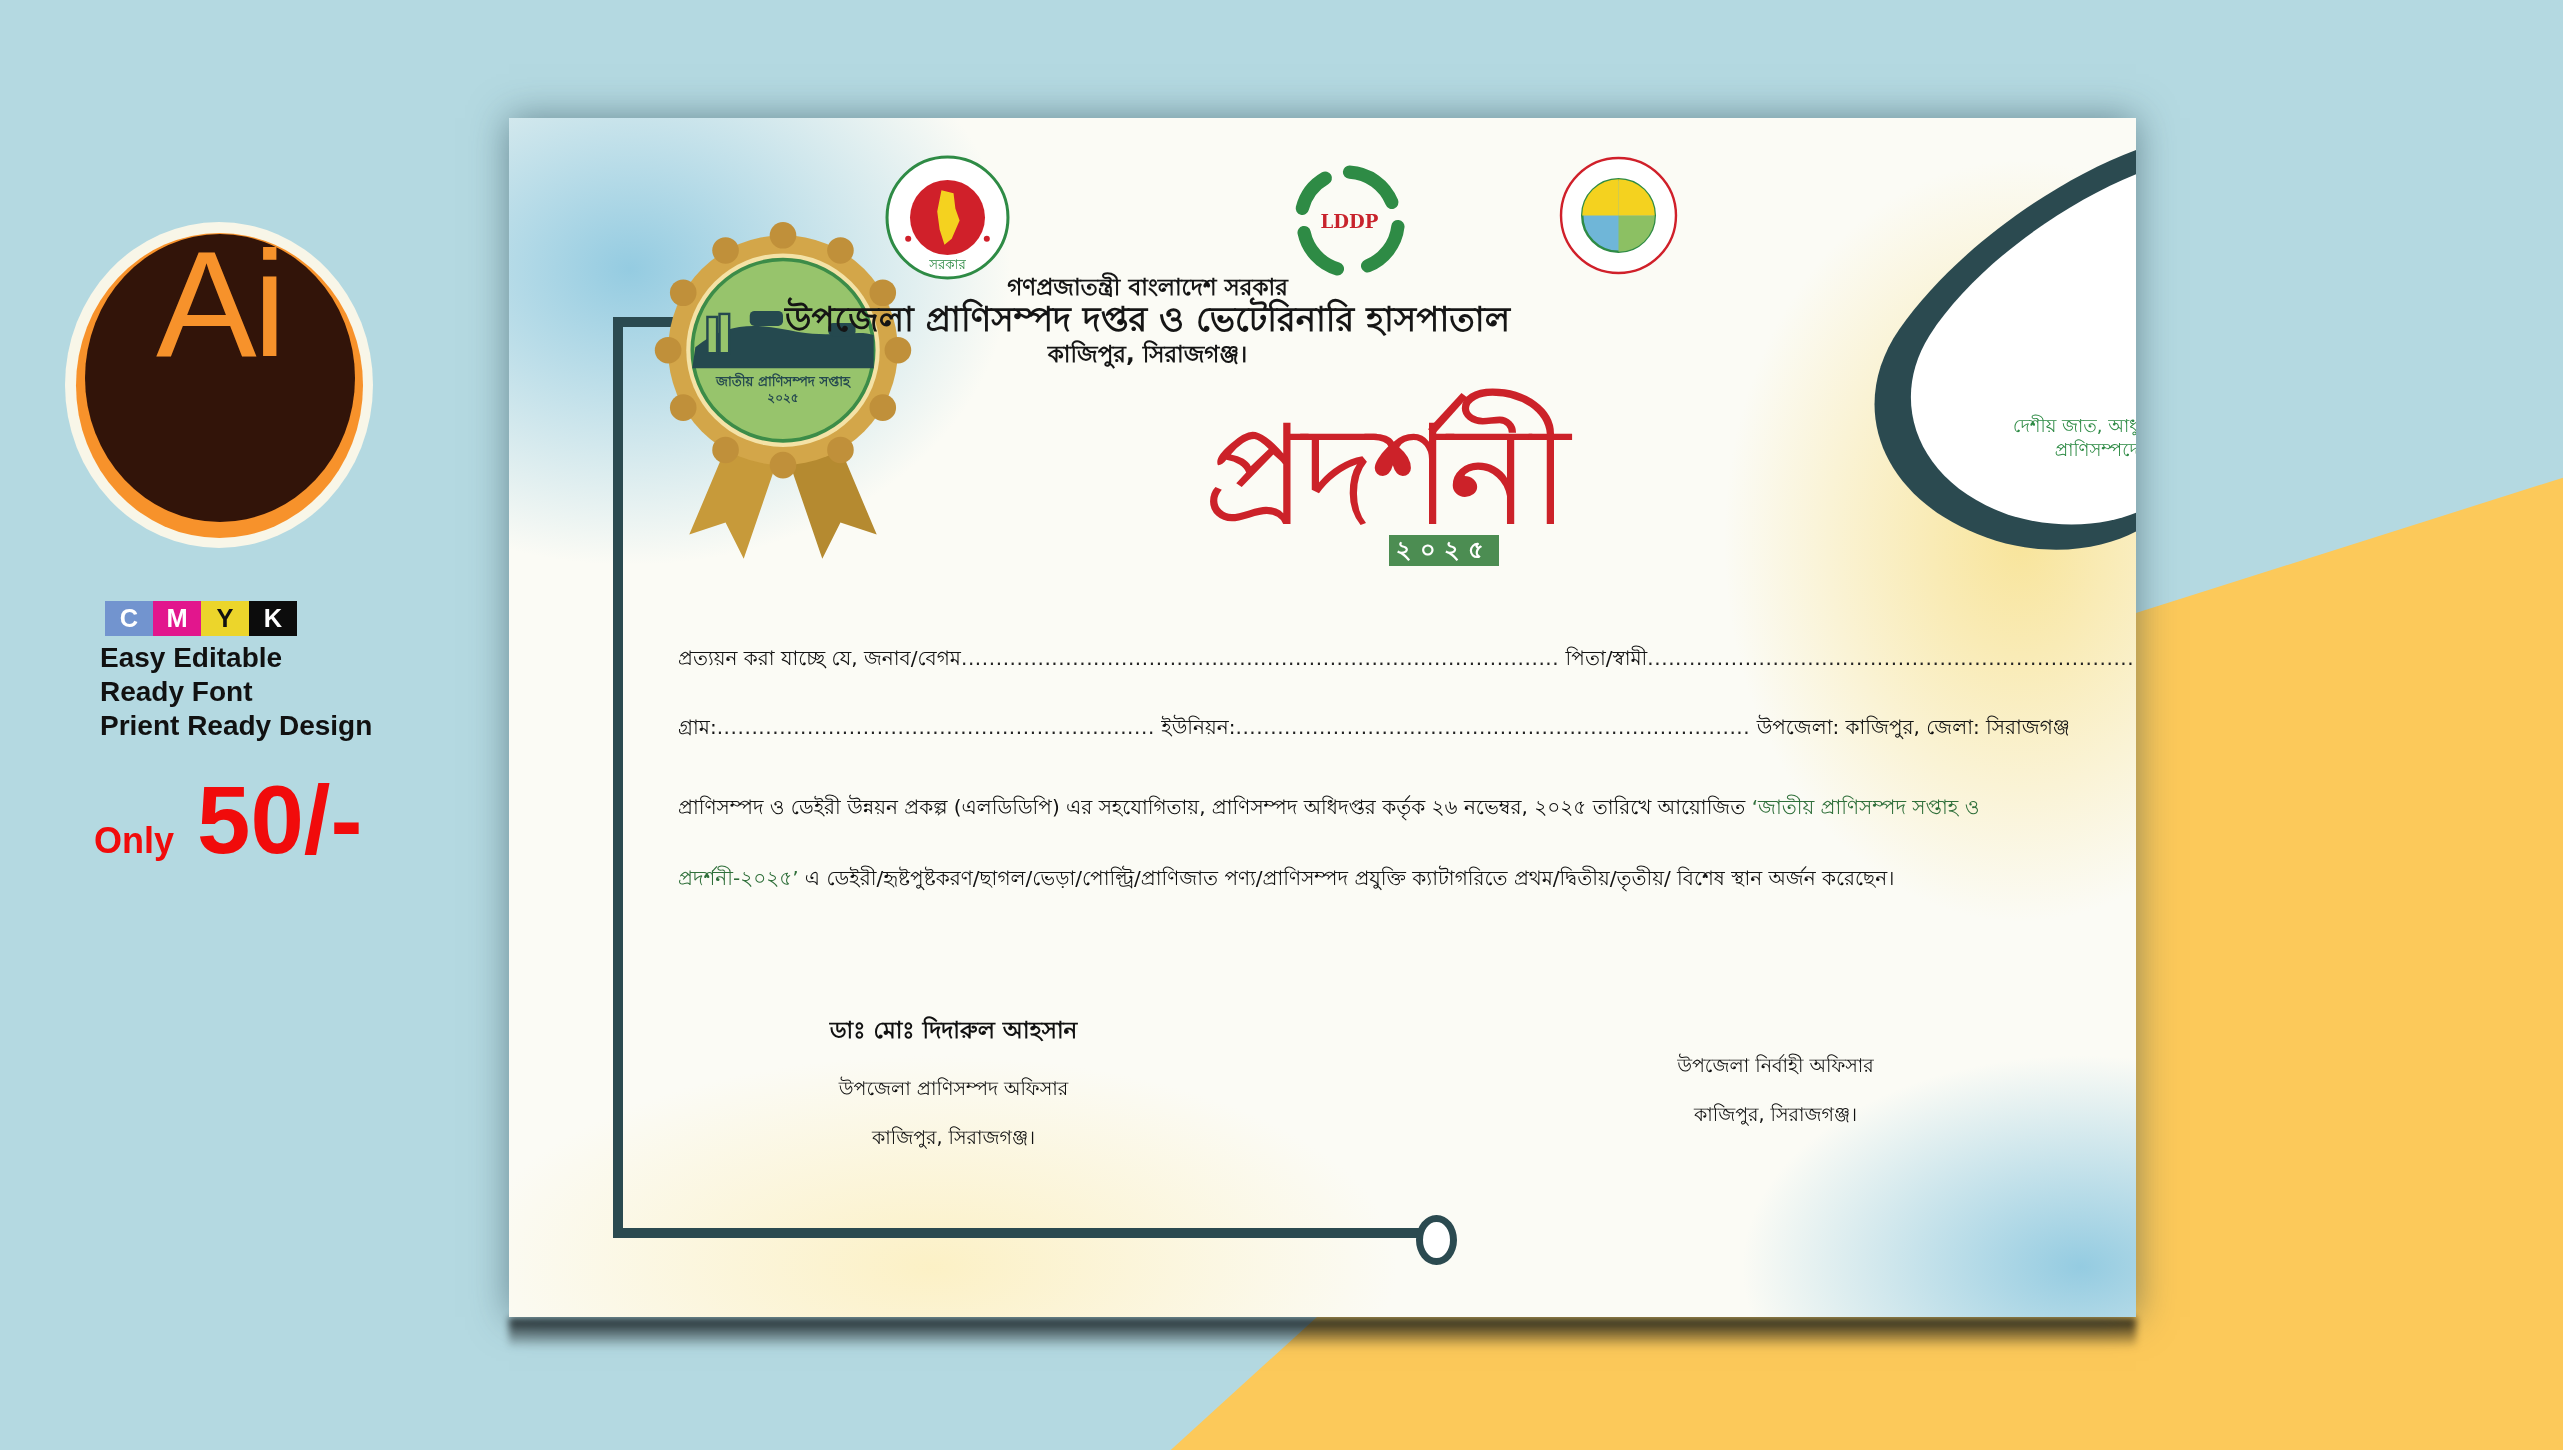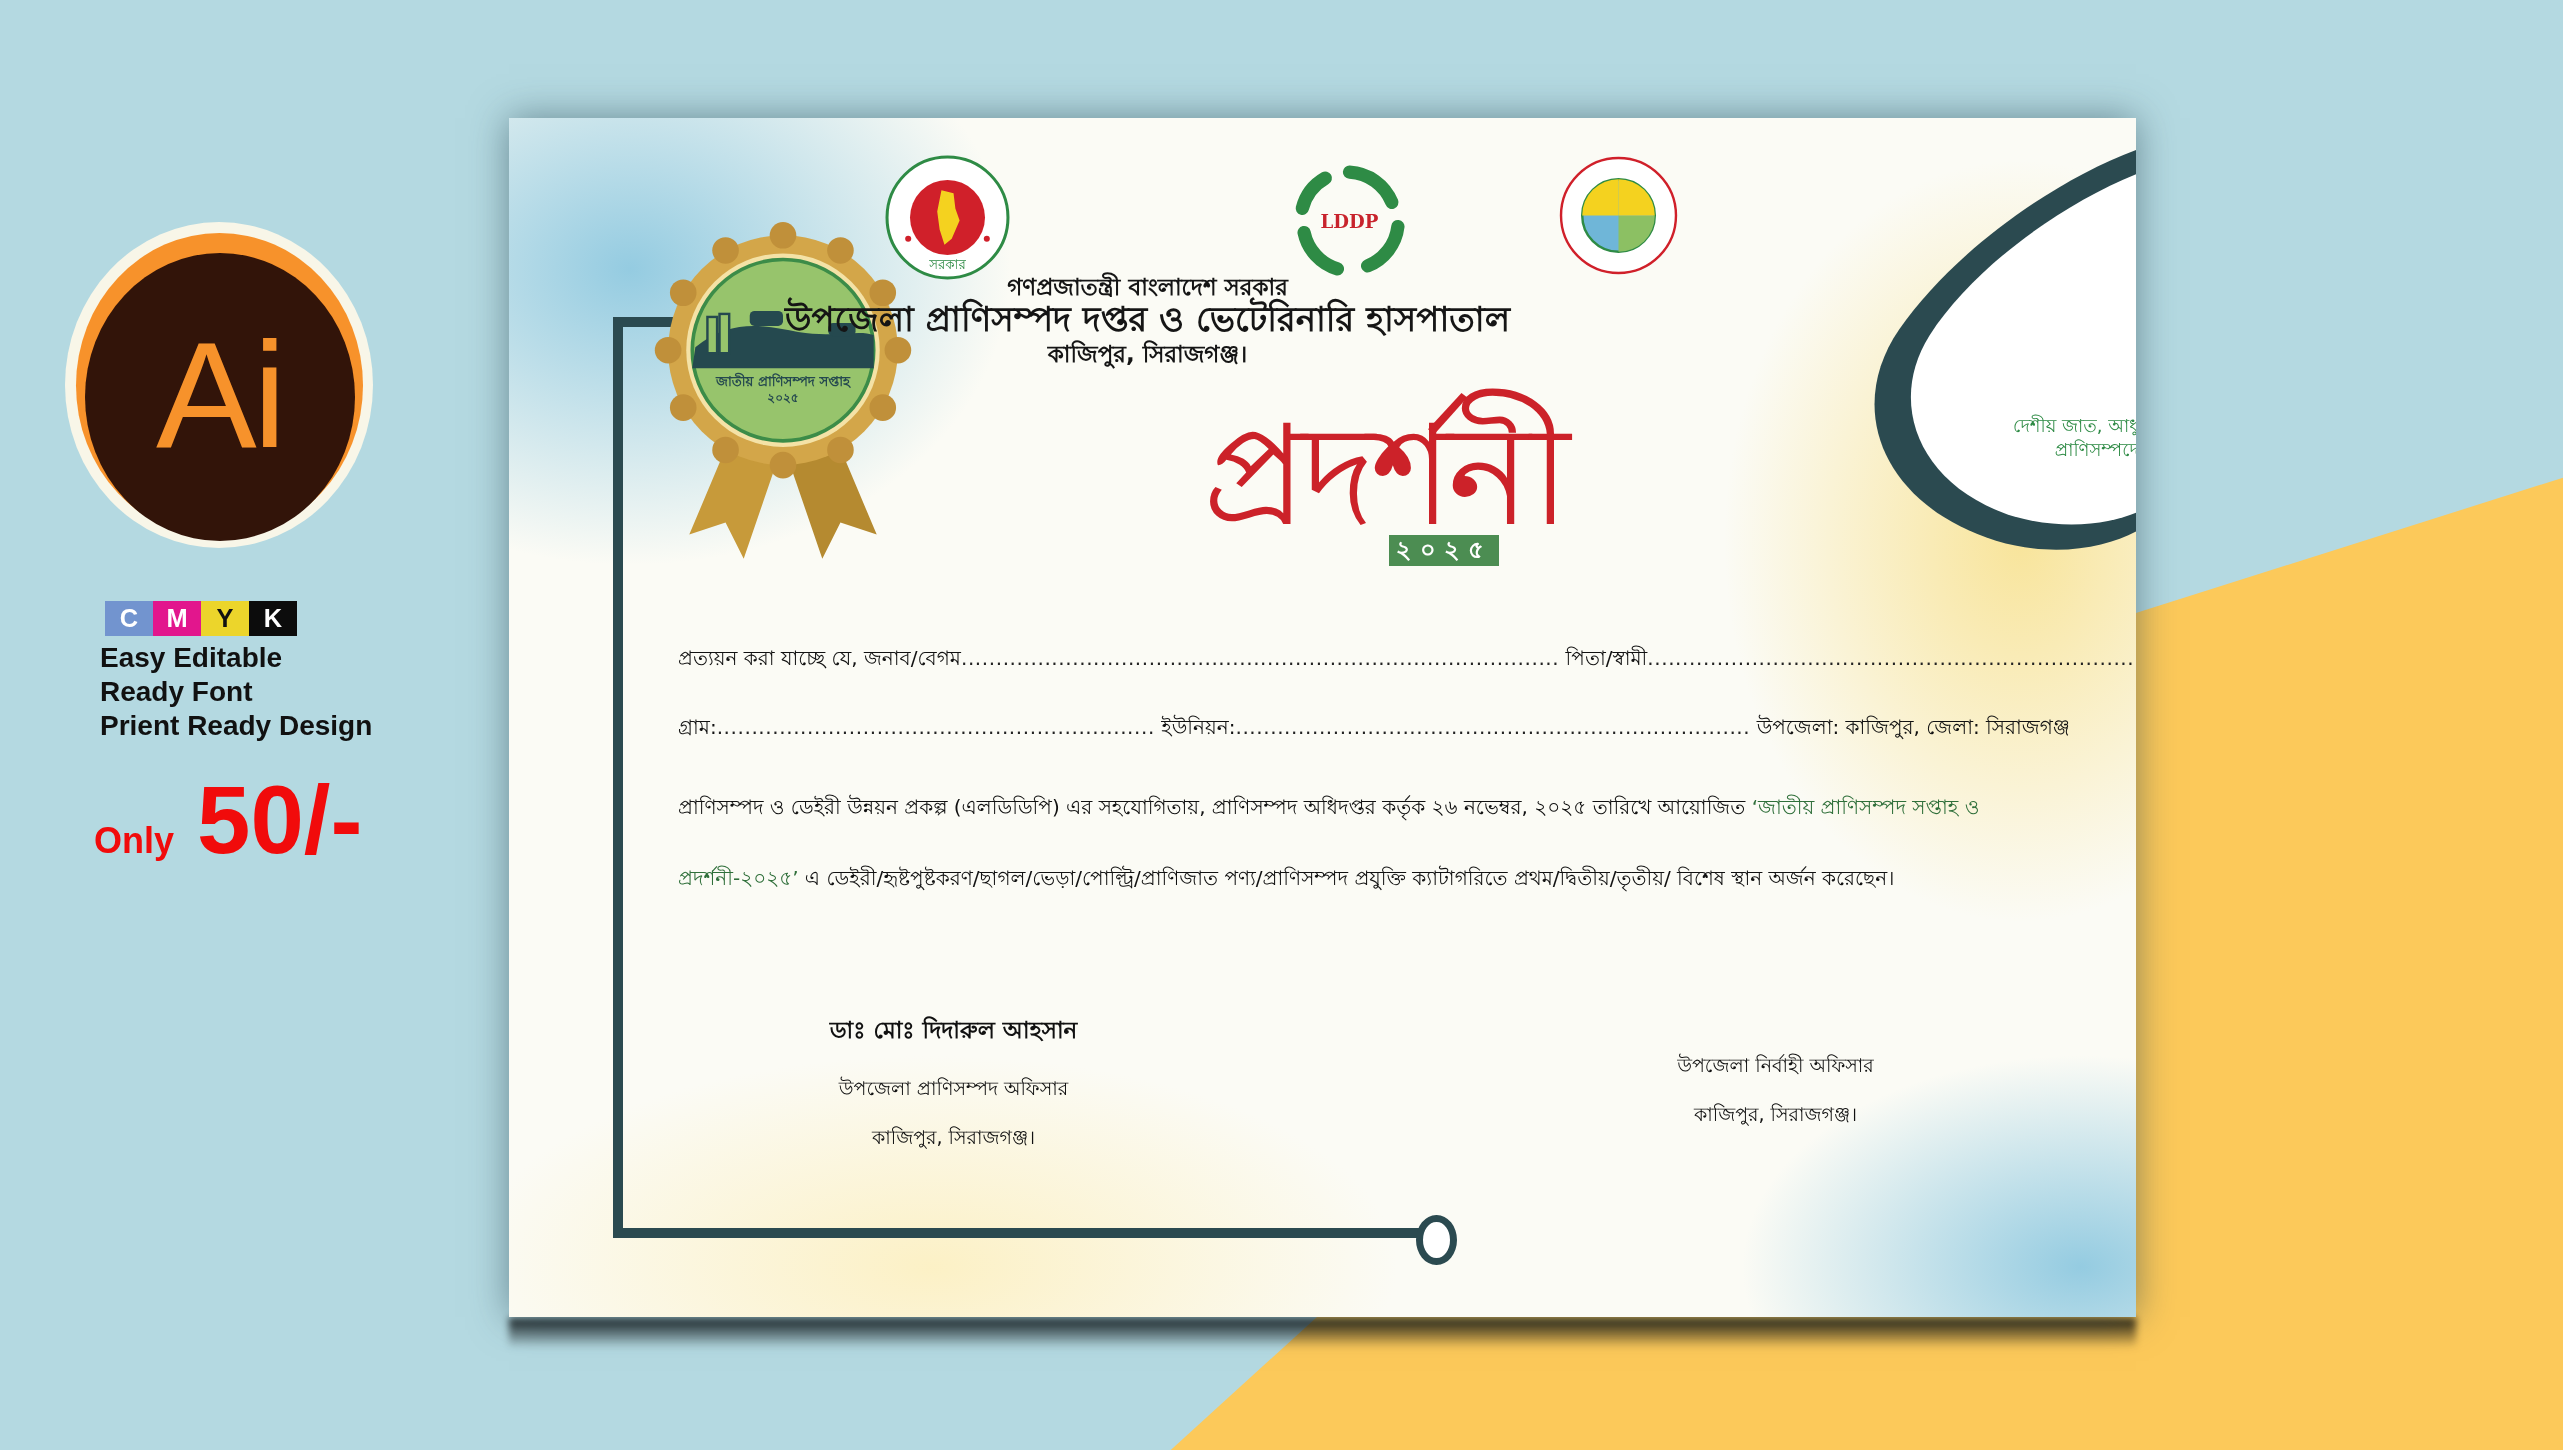--- a/index.html
+++ b/index.html
@@ -1,21 +1,21 @@
 <!DOCTYPE html>
 <html style="font-size:9.7px"><head>
 <meta charset="utf-8">
 <style>
   html,body{margin:0;padding:0;}
   body{width:2563px;height:1451px;position:relative;overflow:hidden;background:#b4d9e1;font-family:"DejaVu Sans",sans-serif;}
   .bg-yellow{position:absolute;left:0;top:0;width:2563px;height:1451px;}
   
   .ai-logo{position:absolute;left:65px;top:222px;width:308px;height:326px;border-radius:50%;background:#f8f6e8;}
   .ai-ring{position:absolute;left:11px;top:11px;width:287px;height:305px;border-radius:50%;background:#f7922b;}
-  .ai-core{position:absolute;left:8.5px;top:20px;width:270px;height:288px;border-radius:50%;background:#321409;display:flex;align-items:center;justify-content:center;}
+  .ai-core{position:absolute;left:8.5px;top:1px;width:270px;height:288px;border-radius:50%;background:#321409;display:flex;align-items:flex-start;justify-content:center;}
   .ai-text{color:#f7922b;font-family:"Liberation Sans",sans-serif;font-size:151px;font-weight:400;letter-spacing:-3.6px;line-height:1;margin-top:-6px;}
   .cmyk{position:absolute;left:105px;top:601px;display:flex;height:35px;}
   .cmyk span{display:flex;align-items:center;justify-content:center;width:48px;height:35px;font-family:"Liberation Sans",sans-serif;font-weight:700;font-size:25.4px;color:#fff;}
   .cmyk .c{background:#7294cf;}
   .cmyk .m{background:#e2168d;}
   .cmyk .y{background:#ecd52b;color:#111;}
   .cmyk .k{background:#0c0c0c;}
   .features{position:absolute;left:100px;top:641px;font-family:"Liberation Sans",sans-serif;font-weight:700;font-size:28px;line-height:34px;color:#111;}
   .price{position:absolute;left:94px;top:765px;font-family:"Liberation Sans",sans-serif;font-weight:700;color:#f10b0b;display:flex;align-items:baseline;gap:23px;}
   .price .only{font-size:36px;}

